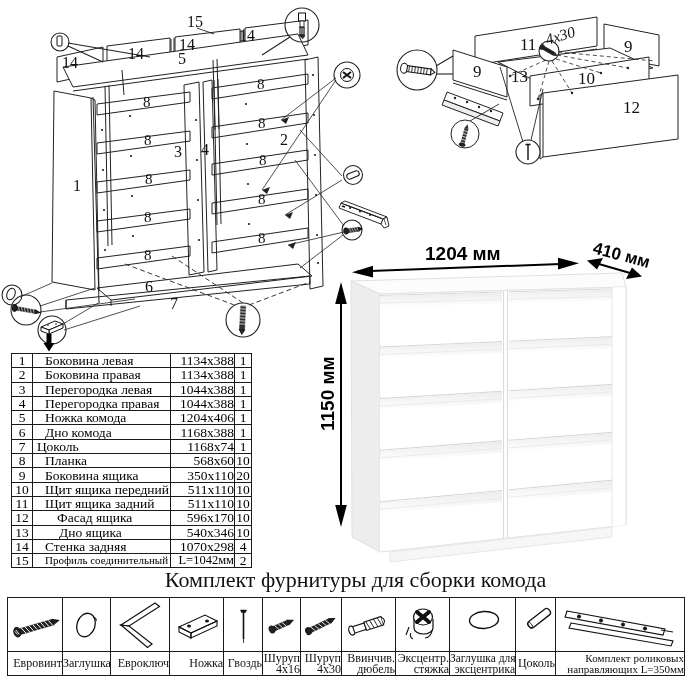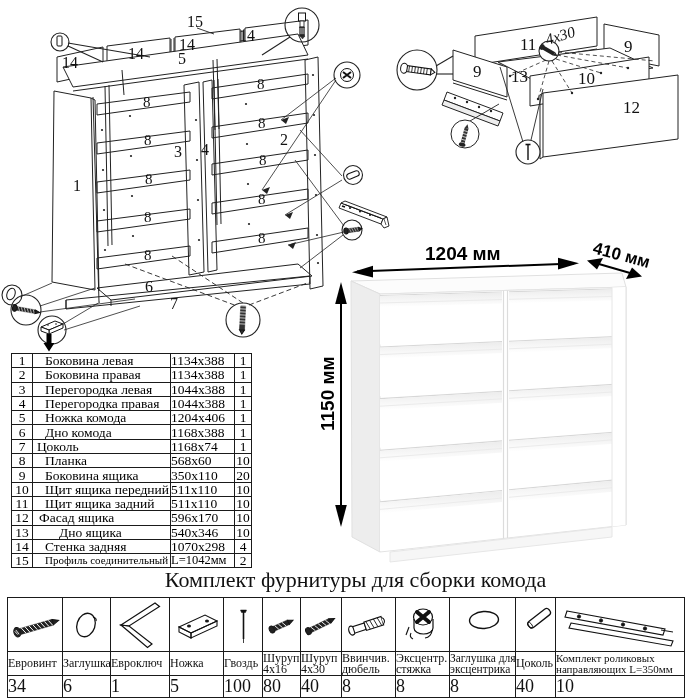--- a/index.html
+++ b/index.html
@@ -3,25 +3,25 @@
 <meta charset="utf-8">
 <style>
   html,body{margin:0;padding:0;}
   body{width:689px;height:700px;background:#fff;font-family:"Liberation Serif",serif;position:relative;overflow:hidden;}
   #wrap{position:absolute;left:0;top:0;width:689px;height:700px;}
   #main{position:absolute;left:0;top:0;} .htable svg{display:block;margin:0 auto;}
   .ptable{position:absolute;left:11px;top:353px;border-collapse:collapse;table-layout:fixed;width:232px;}
   .ptable td{border:1px solid #1a1a1a;padding:0;height:13.3px;font-size:13.5px;line-height:13px;color:#000;overflow:hidden;white-space:nowrap;}
   .ptable td.n{text-align:center;width:20px;}
   .ptable td.nm{width:125px;padding-left:12px;}
-  .ptable td.sz{width:63px;text-align:left;}
+  .ptable td.sz{width:63px;text-align:right;}
   .ptable td.q{width:16px;text-align:center;}
   .title2{position:absolute;left:11px;top:568px;width:689px;text-align:center;font-size:22px;line-height:24px;color:#111;}
   .htable{position:absolute;left:7px;top:597px;border-collapse:collapse;table-layout:fixed;width:677px;}
-  .htable td{border:1px solid #1a1a1a;padding:0;text-align:left;color:#111;overflow:hidden;}
+  .htable td{border:1px solid #1a1a1a;padding:0;text-align:right;color:#111;overflow:hidden;}
   .htable tr.ri td{height:53px;}
   .htable tr.rl td{height:23px;font-size:12px;line-height:11px;white-space:nowrap;}
   .htable tr.rq td{height:21px;font-size:18px;line-height:21px;}
 </style>
 </head>
 <body>
 <div id="wrap">
 <svg id="main" width="689" height="700" viewBox="0 0 689 700">
 <g fill="none" stroke="#222" stroke-width="1">
 
@@ -444,21 +444,21 @@
           <td class="q">10</td>
         </tr>
 <tr>
           <td class="n">11</td>
           <td class="nm">Щит ящика задний</td>
           <td class="sz">511x110</td>
           <td class="q">10</td>
         </tr>
 <tr>
           <td class="n">12</td>
-          <td class="nm" style="padding-left:6px">Фасад ящика</td>
+          <td class="nm" style="padding-left:24px">Фасад ящика</td>
           <td class="sz">596x170</td>
           <td class="q">10</td>
         </tr>
 <tr>
           <td class="n">13</td>
           <td class="nm" style="padding-left:26px">Дно ящика</td>
           <td class="sz">540x346</td>
           <td class="q">10</td>
         </tr>
 <tr>
@@ -600,29 +600,15 @@
           <td>Ножка</td>
           <td>Гвоздь</td>
           <td>Шуруп<br>4x16</td>
           <td>Шуруп<br>4x30</td>
           <td>Ввинчив.<br>дюбель</td>
           <td>Эксцентр.<br>стяжка</td>
           <td style="font-size:11.5px">Заглушка для<br>эксцентрика</td>
           <td>Цоколь</td>
           <td style="font-size:11px">Комплект роликовых<br>направляющих L=350мм</td>
 </tr>
-<tr class="rq">
-<td>34</td>
-          <td>6</td>
-          <td>1</td>
-          <td>5</td>
-          <td>100</td>
-          <td>80</td>
-          <td>40</td>
-          <td>8</td>
-          <td>8</td>
-          <td>8</td>
-          <td>40</td>
-          <td>10</td>
-</tr>
 </tbody>
     </table>
 </div>
 
 </body></html>

